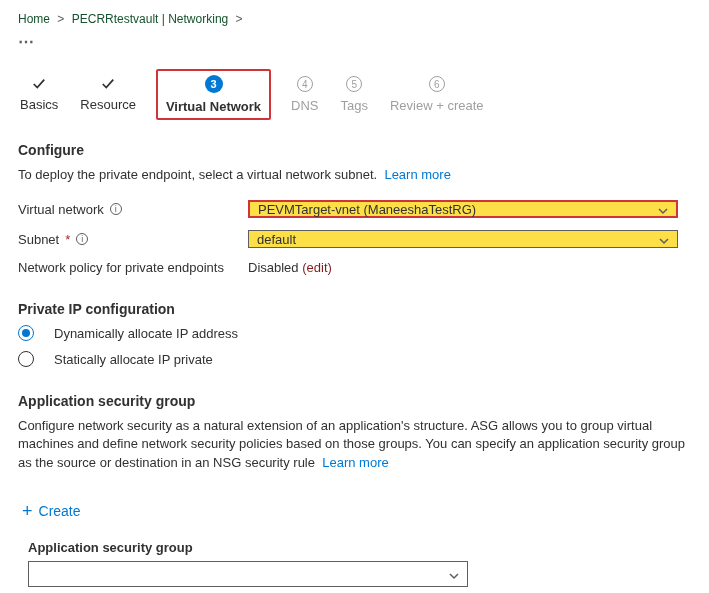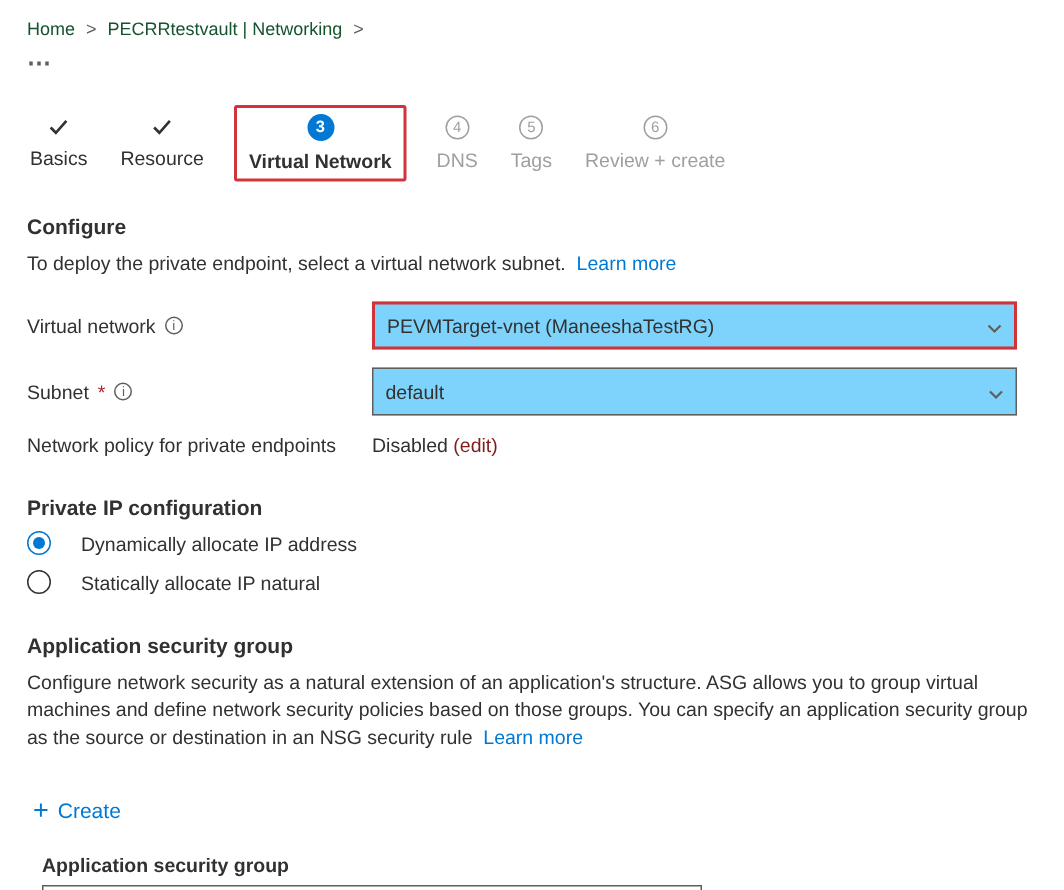--- a/index.html
+++ b/index.html
@@ -17,21 +17,21 @@
     .tab.upcoming { color: #a19f9d; }
     .tab.upcoming .step-badge { border: 1px solid #a19f9d; color: #a19f9d; width: 16px; height: 16px; border-radius: 50%; display: inline-flex; align-items: center; justify-content: center; font-size: 10px; }
     .section-title { font-size: 14px; font-weight: 600; margin-bottom: 8px; color: #323130; }
     .section-desc { font-size: 13px; color: #323130; margin-bottom: 16px; line-height: 1.4; }
     .section-desc a { color: #0078d4; text-decoration: none; }
     .form-row { display: flex; align-items: center; margin-bottom: 12px; }
     .form-label { width: 230px; font-size: 13px; color: #323130; display: flex; align-items: center; gap: 6px; }
     .req { color: #a4262c; }
     .info-icon { width: 12px; height: 12px; border: 1px solid #605e5c; border-radius: 50%; display: inline-flex; align-items: center; justify-content: center; font-size: 9px; color: #605e5c; cursor: pointer; }
     .form-control { flex: 1; max-width: 430px; }
-    .select-box { border: 1px solid #605e5c; height: 32px; display: flex; align-items: center; justify-content: space-between; padding: 0 8px; font-size: 13px; background: #7dd3fc; cursor: pointer; }
+    .select-box { border: 1px solid #605e5c; height: 18px; display: flex; align-items: center; justify-content: space-between; padding: 0 8px; font-size: 13px; background: #fde047; cursor: pointer; }
     .select-box.highlighted { border: 2px solid #d13438; }
     .chevron { width: 10px; height: 10px; }
     .chevron svg { stroke: #605e5c; stroke-width: 1.5; fill: none; }
     .readonly-val { font-size: 13px; color: #323130; }
     .readonly-val a { color: #7f1d1d; text-decoration: none; }
     .section-block { margin-top: 26px; }
     .radio-row { display: flex; align-items: center; gap: 20px; margin-bottom: 10px; font-size: 13px; }
     .radio { width: 16px; height: 16px; border: 1px solid #323130; border-radius: 50%; display: inline-flex; align-items: center; justify-content: center; cursor: pointer; }
     .radio.selected { border-color: #0078d4; }
     .radio.selected::after { content: ""; width: 8px; height: 8px; background: #0078d4; border-radius: 50%; }
@@ -131,21 +131,21 @@
 </div>
 
 <div class="section-block">
   <div class="section-title">Private IP configuration</div>
   <div class="radio-row">
     <span class="radio selected"></span>
     <span>Dynamically allocate IP address</span>
   </div>
   <div class="radio-row">
     <span class="radio"></span>
-    <span>Statically allocate IP natural</span>
+    <span>Statically allocate IP private</span>
   </div>
 </div>
 
 <div class="section-block">
   <div class="section-title">Application security group</div>
   <div class="section-desc">
     <span>Configure network security as a natural extension of an application's structure. ASG allows you to group virtual machines and define network security policies based on those groups. You can specify an application security group as the source or destination in an NSG security rule</span>
     &nbsp;<a href="#">Learn more</a>
   </div>
   <div class="create-link">

